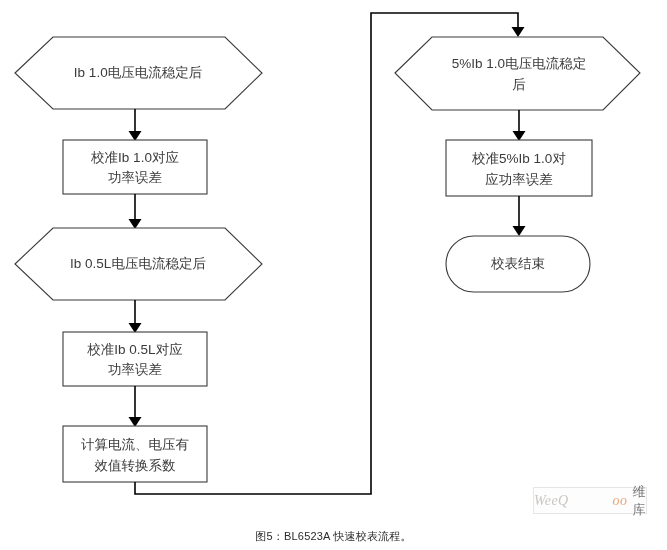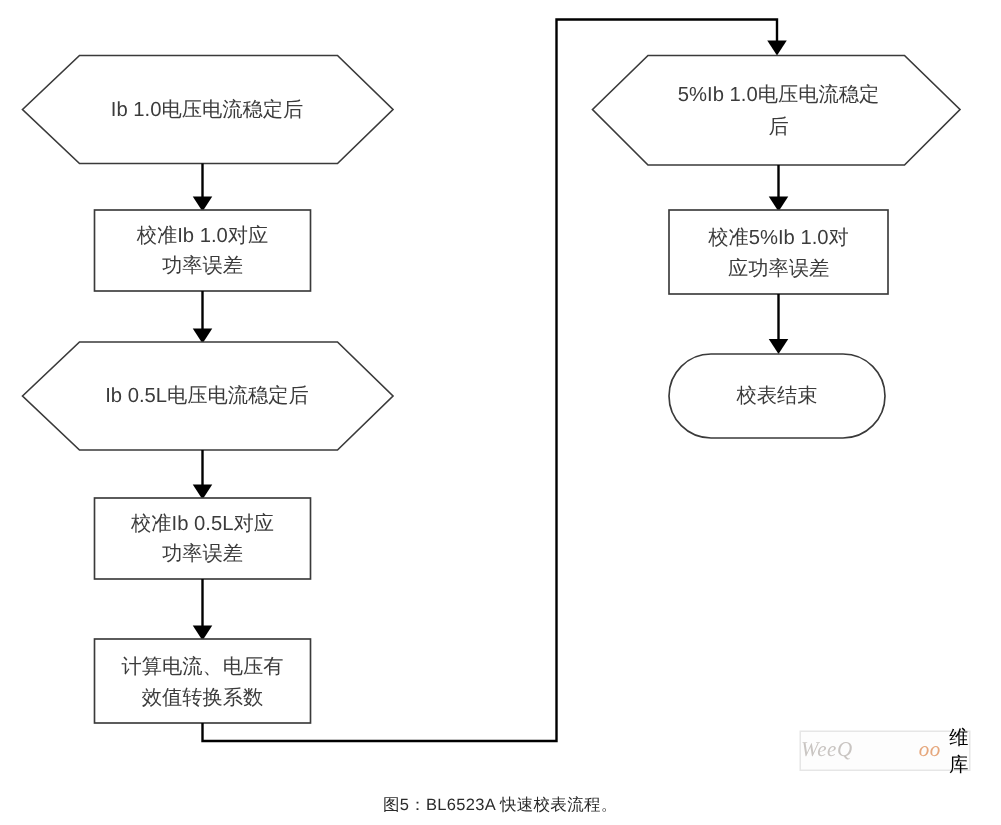--- a/index.html
+++ b/index.html
@@ -74,21 +74,21 @@
     color: #c9c5c2;
     letter-spacing: 0.4px;
     text-align: right;
   }
   #watermark .wm-accent {
     color: #e6a77c;
     font-style: italic;
     margin-left: 44px;
   }
   #watermark .wm-cn {
-    color: #000000;
+    color: #737373;
     font-style: normal;
     font-family: Liberation Mono, monospace;
     font-size: 13px;
     margin-left: 1px;
   }
 </style>
 </head>
 <body>
 
 <div id="page">

